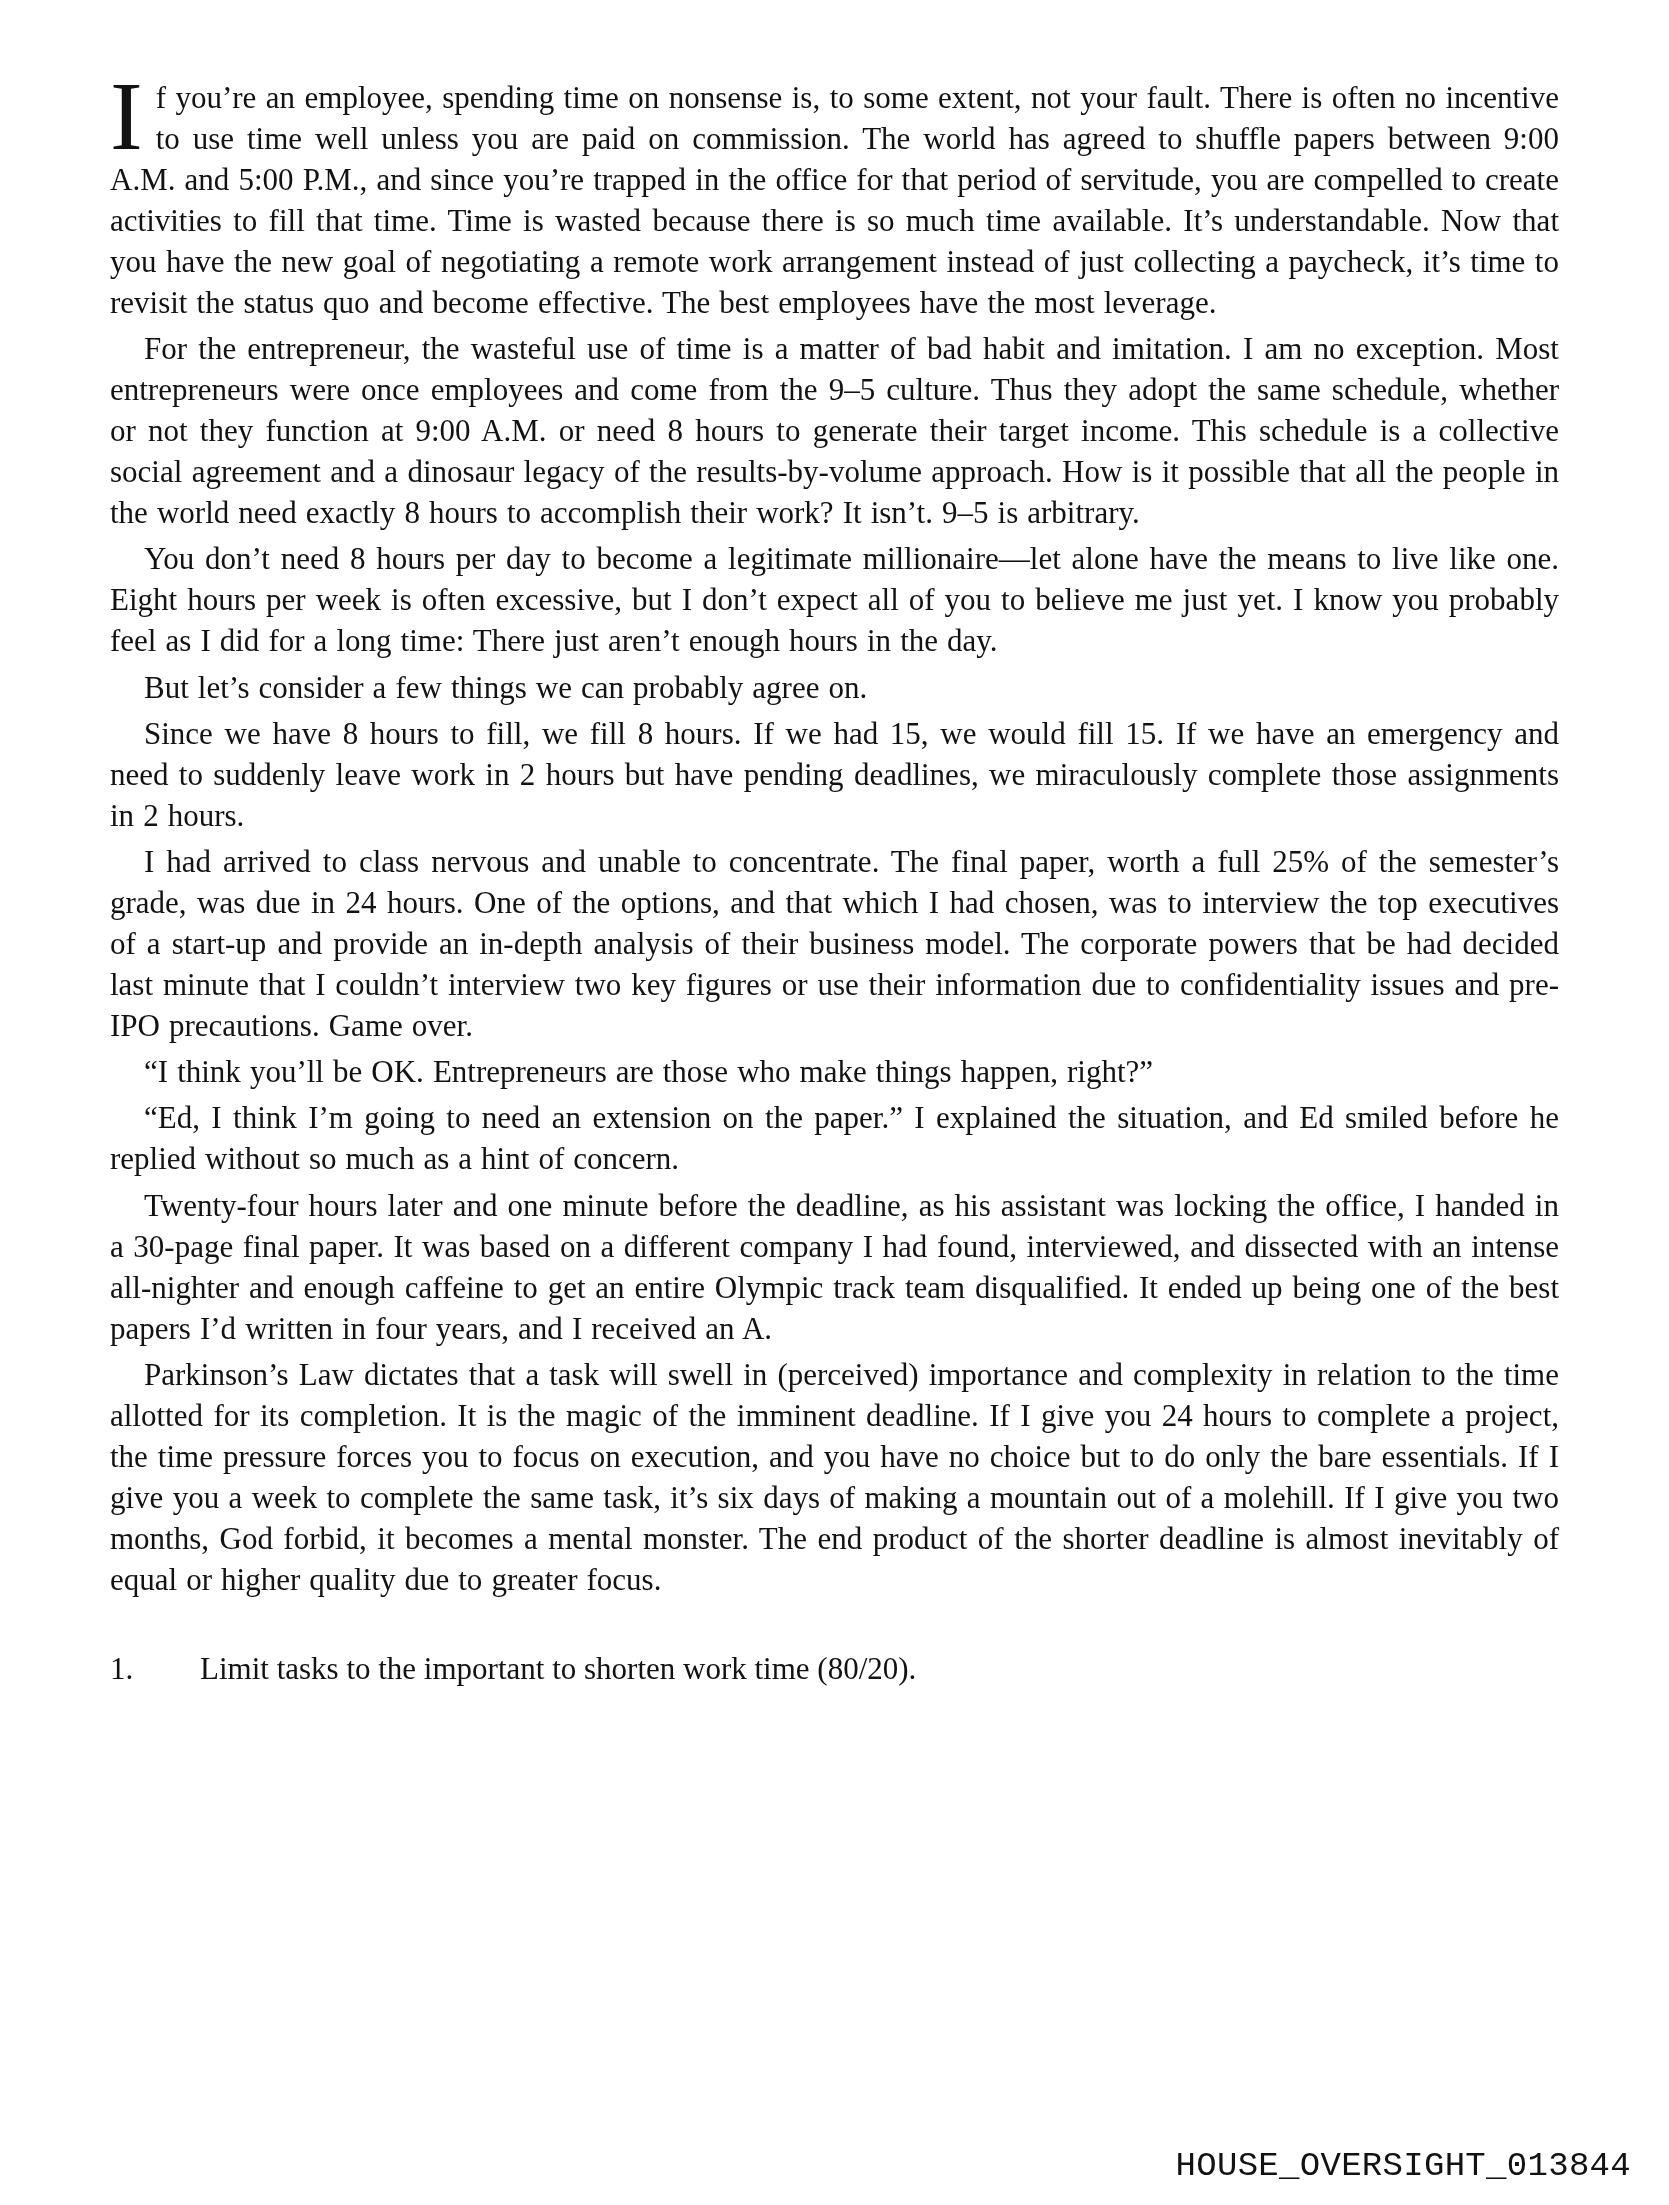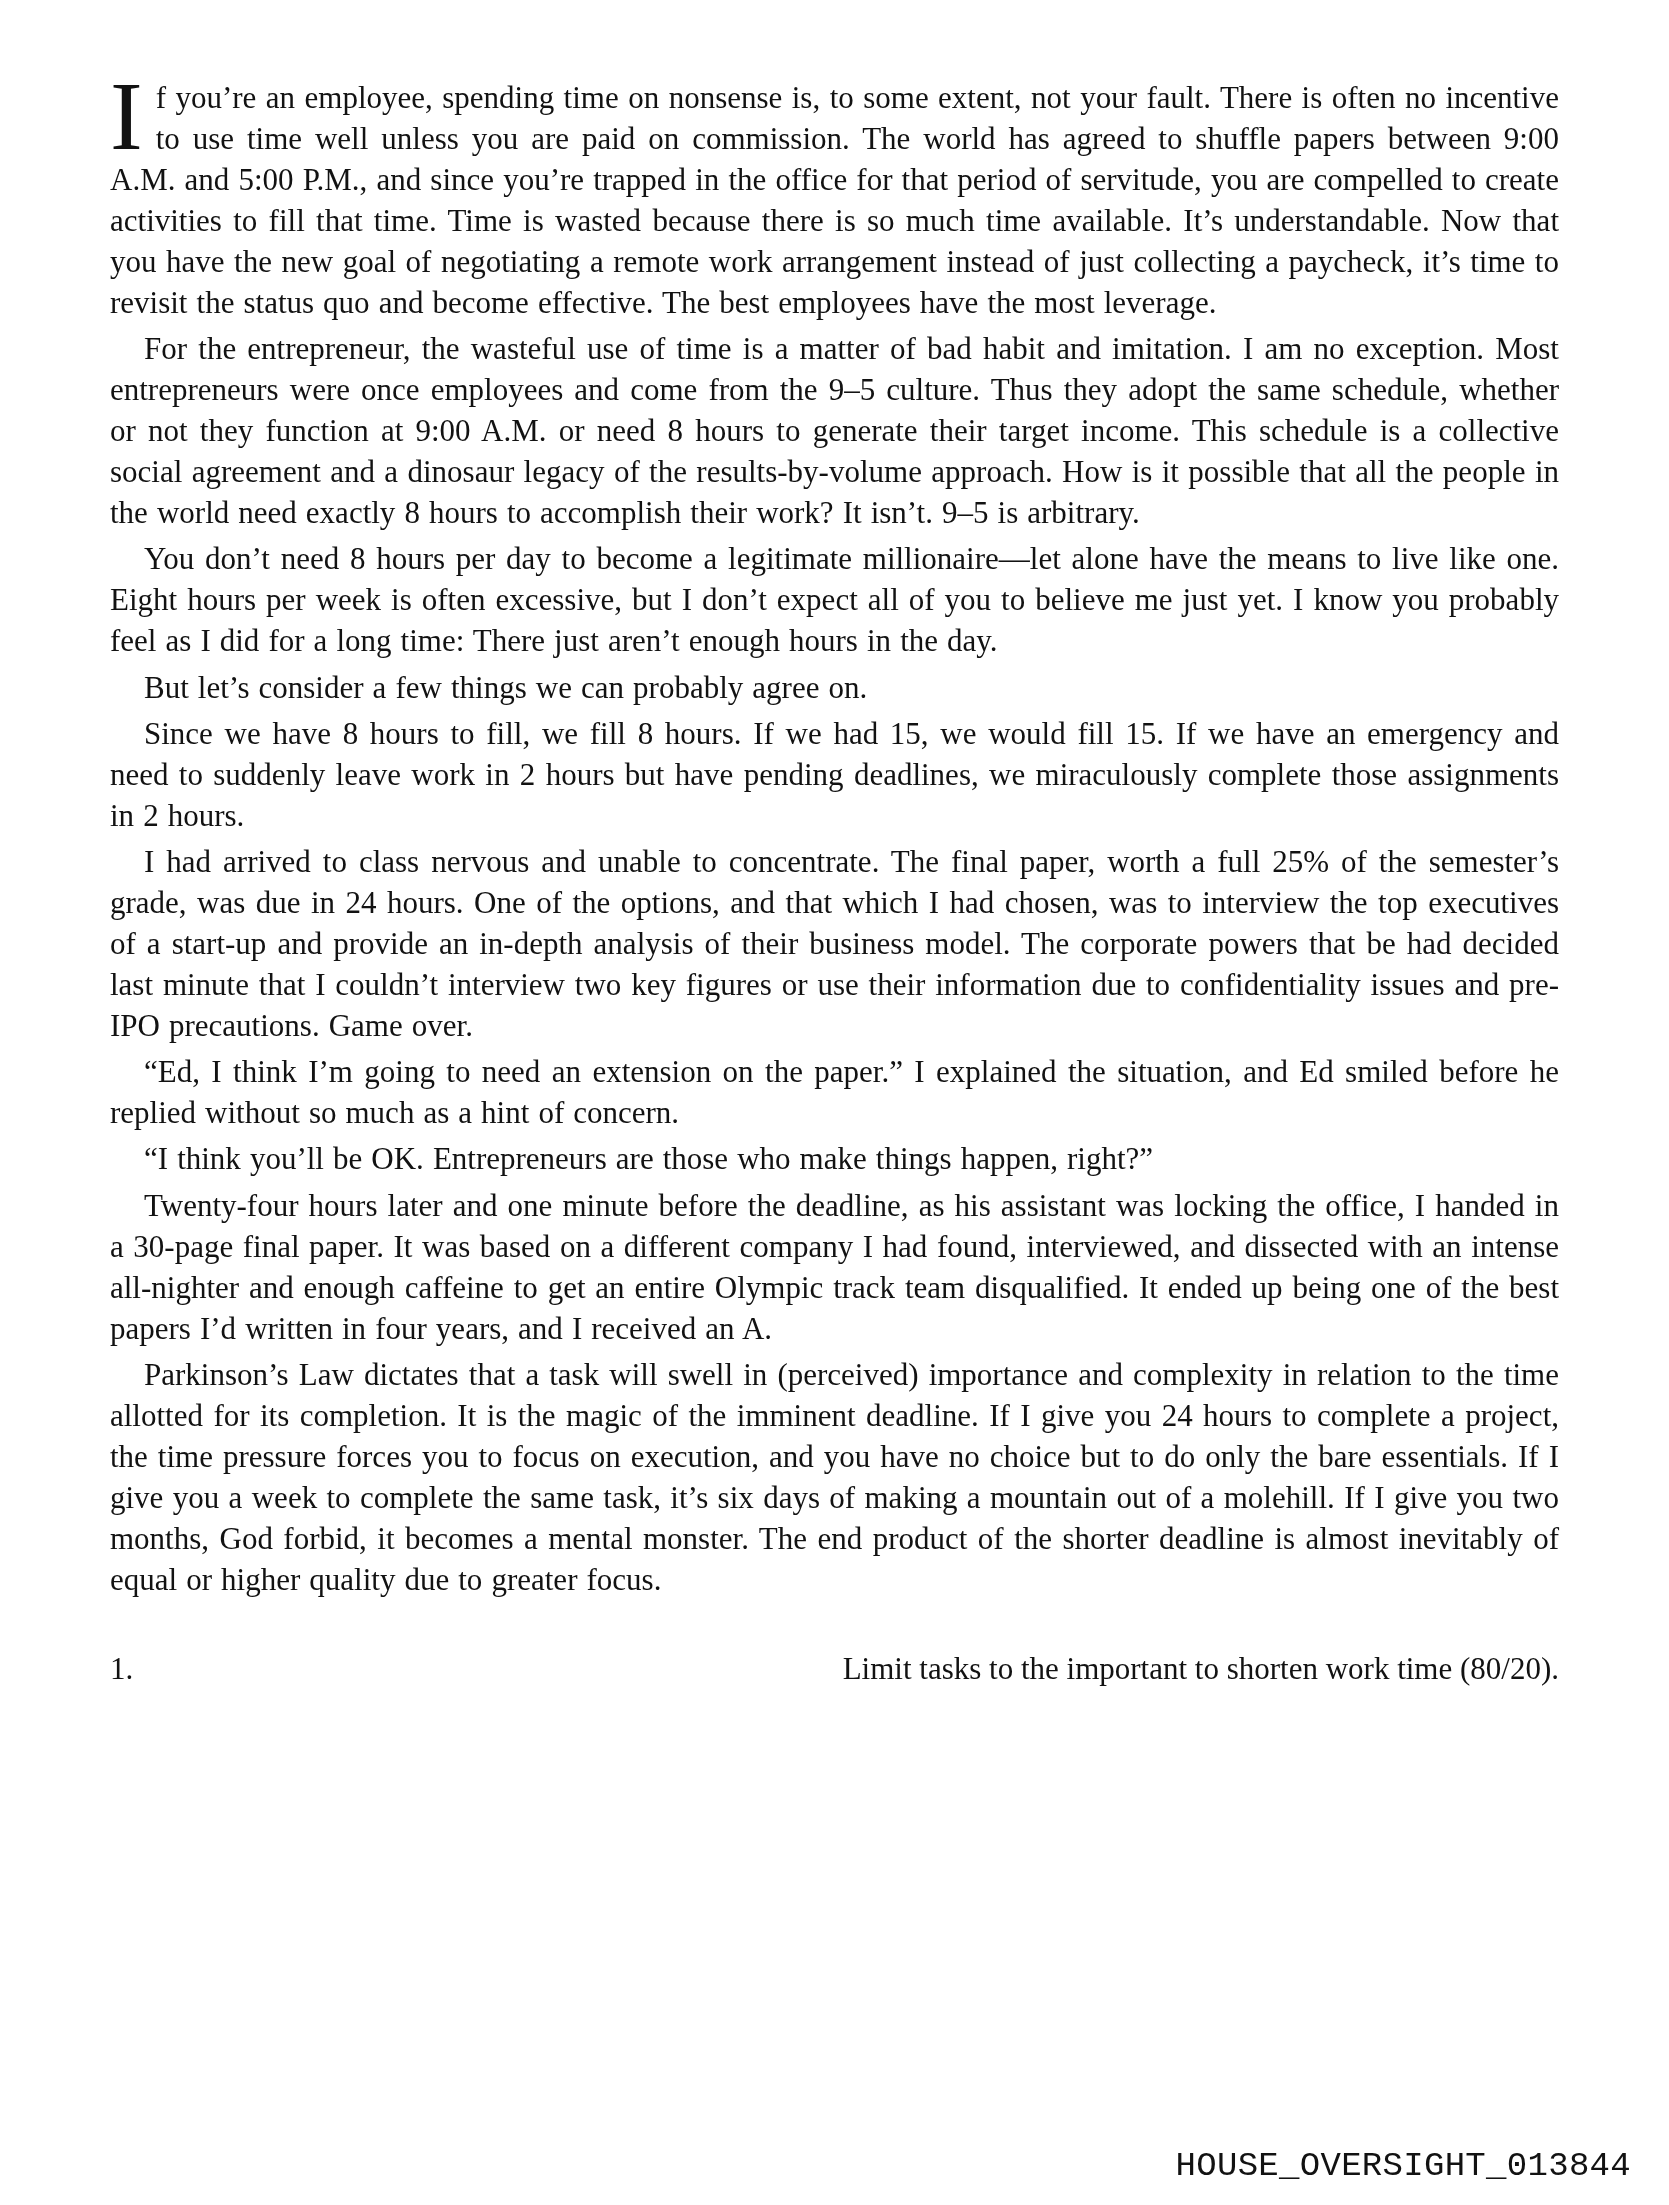--- a/index.html
+++ b/index.html
@@ -46,21 +46,20 @@
     display: flex;
     margin-top: 48px;
     font-size: 31px;
     line-height: 41px;
   }
   .list-num {
     flex: 0 0 90px;
   }
   .list-text {
     flex: 1;
-    text-align: right;
   }
   .footer {
     position: absolute;
     right: 38px;
     bottom: 19.6px;
     font-family: Liberation Mono, monospace;
     font-size: 34px;
     color: #121212;
     letter-spacing: 0.3px;
   }
@@ -72,22 +71,22 @@
 
   <p class="para first">
     <span class="dropcap">I</span><span>f you’re an employee, spending time on nonsense is, to some extent, not your fault. There is often no incentive to use time well unless you are paid on commission. The world has agreed to shuffle papers between 9:00 A.M. and 5:00 P.M., and since you’re trapped in the office for that period of servitude, you are compelled to create activities to fill that time. Time is wasted because there is so much time available. It’s understandable. Now that you have the new goal of negotiating a remote work arrangement instead of just collecting a paycheck, it’s time to revisit the status quo and become effective. The best employees have the most leverage.</span>
   </p>
 
   <p class="para">For the entrepreneur, the wasteful use of time is a matter of bad habit and imitation. I am no exception. Most entrepreneurs were once employees and come from the 9–5 culture. Thus they adopt the same schedule, whether or not they function at 9:00 A.M. or need 8 hours to generate their target income. This schedule is a collective social agreement and a dinosaur legacy of the results-by-volume approach. How is it possible that all the people in the world need exactly 8 hours to accomplish their work? It isn’t. 9–5 is arbitrary.</p>
   <p class="para">You don’t need 8 hours per day to become a legitimate millionaire—let alone have the means to live like one. Eight hours per week is often excessive, but I don’t expect all of you to believe me just yet. I know you probably feel as I did for a long time: There just aren’t enough hours in the day.</p>
   <p class="para">But let’s consider a few things we can probably agree on.</p>
   <p class="para">Since we have 8 hours to fill, we fill 8 hours. If we had 15, we would fill 15. If we have an emergency and need to suddenly leave work in 2 hours but have pending deadlines, we miraculously complete those assignments in 2 hours.</p>
   <p class="para">I had arrived to class nervous and unable to concentrate. The final paper, worth a full 25% of the semester’s grade, was due in 24 hours. One of the options, and that which I had chosen, was to interview the top executives of a start-up and provide an in-depth analysis of their business model. The corporate powers that be had decided last minute that I couldn’t interview two key figures or use their information due to confidentiality issues and pre-IPO precautions. Game over.</p>
+  <p class="para">“I think you’ll be OK. Entrepreneurs are those who make things happen, right?”</p>
   <p class="para">“Ed, I think I’m going to need an extension on the paper.” I explained the situation, and Ed smiled before he replied without so much as a hint of concern.</p>
-  <p class="para">“I think you’ll be OK. Entrepreneurs are those who make things happen, right?”</p>
   <p class="para">Twenty-four hours later and one minute before the deadline, as his assistant was locking the office, I handed in a 30-page final paper. It was based on a different company I had found, interviewed, and dissected with an intense all-nighter and enough caffeine to get an entire Olympic track team disqualified. It ended up being one of the best papers I’d written in four years, and I received an A.</p>
   <p class="para">Parkinson’s Law dictates that a task will swell in (perceived) importance and complexity in relation to the time allotted for its completion. It is the magic of the imminent deadline. If I give you 24 hours to complete a project, the time pressure forces you to focus on execution, and you have no choice but to do only the bare essentials. If I give you a week to complete the same task, it’s six days of making a mountain out of a molehill. If I give you two months, God forbid, it becomes a mental monster. The end product of the shorter deadline is almost inevitably of equal or higher quality due to greater focus.</p>
 
   <div class="list-row">
     <span class="list-num">1.</span>
     <span class="list-text">Limit tasks to the important to shorten work time (80/20).</span>
   </div>
 
   <div class="footer">HOUSE_OVERSIGHT_013844</div>
 

